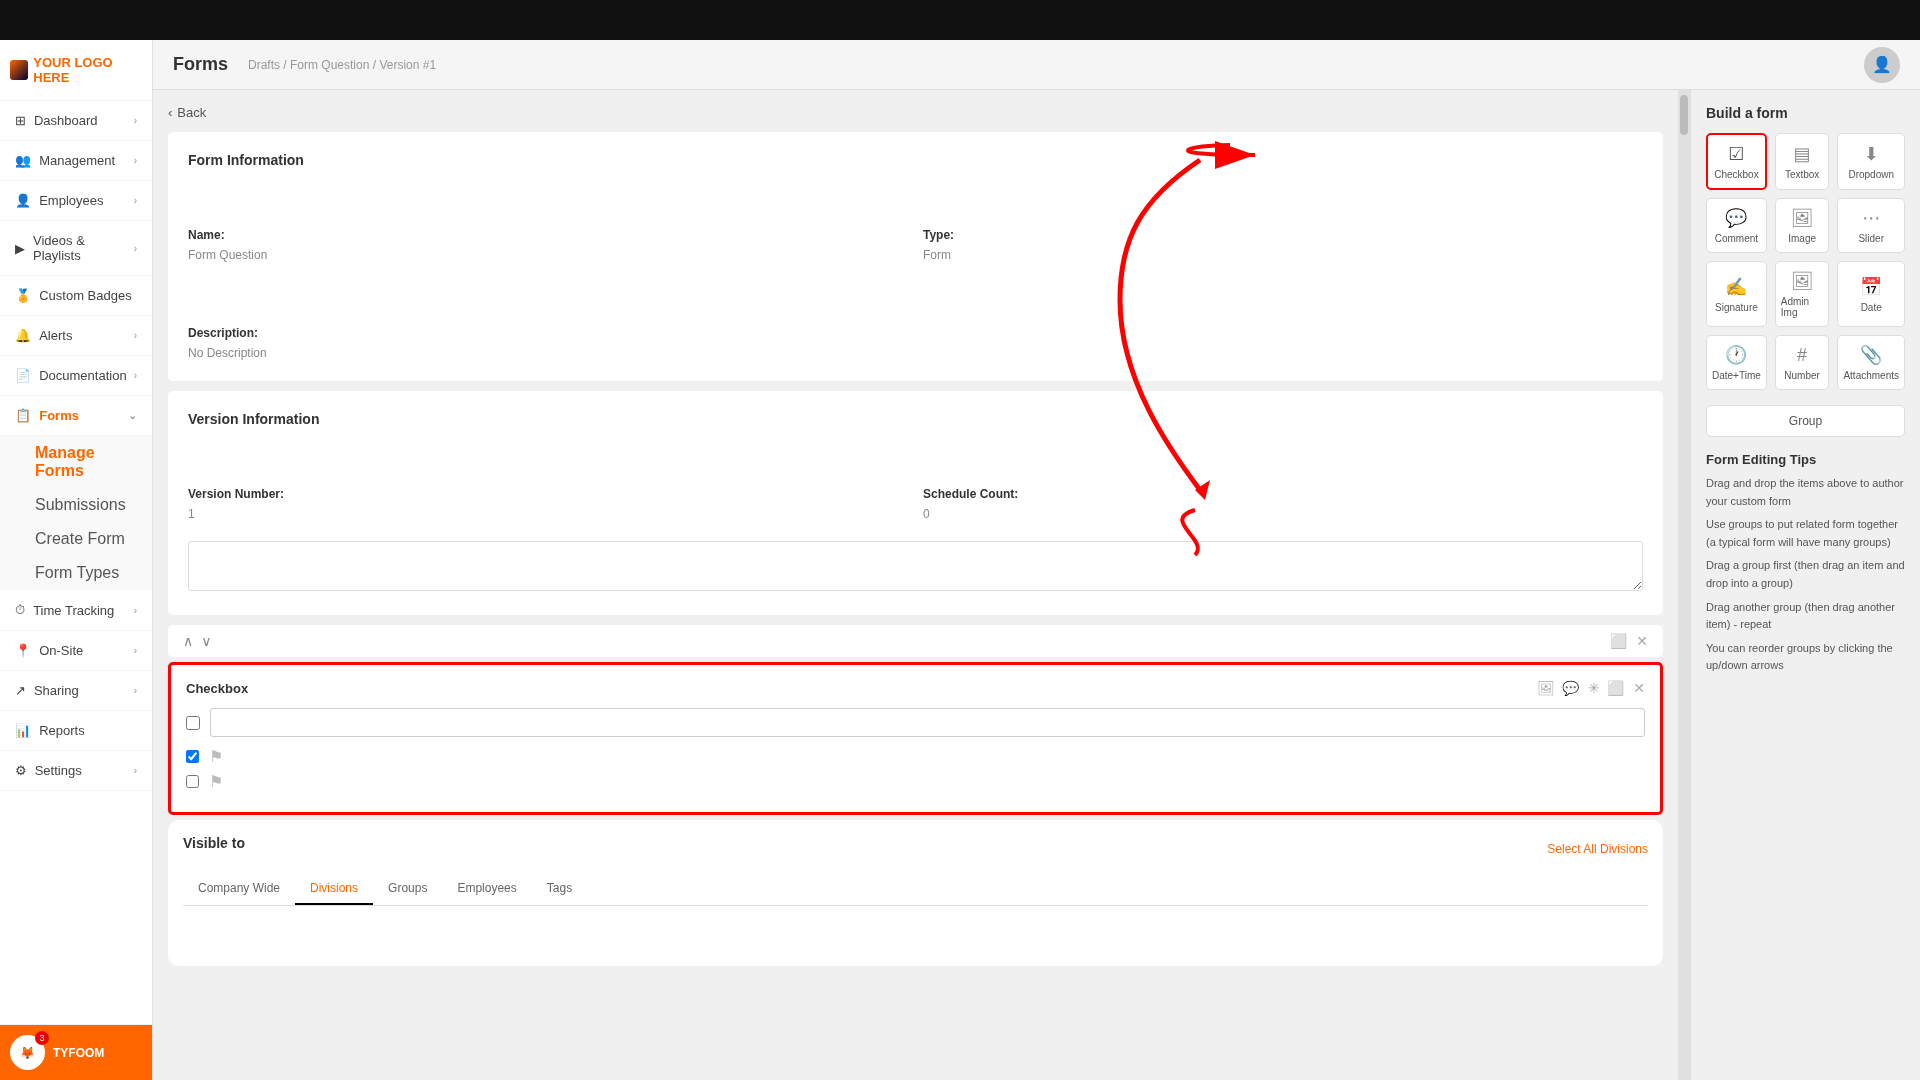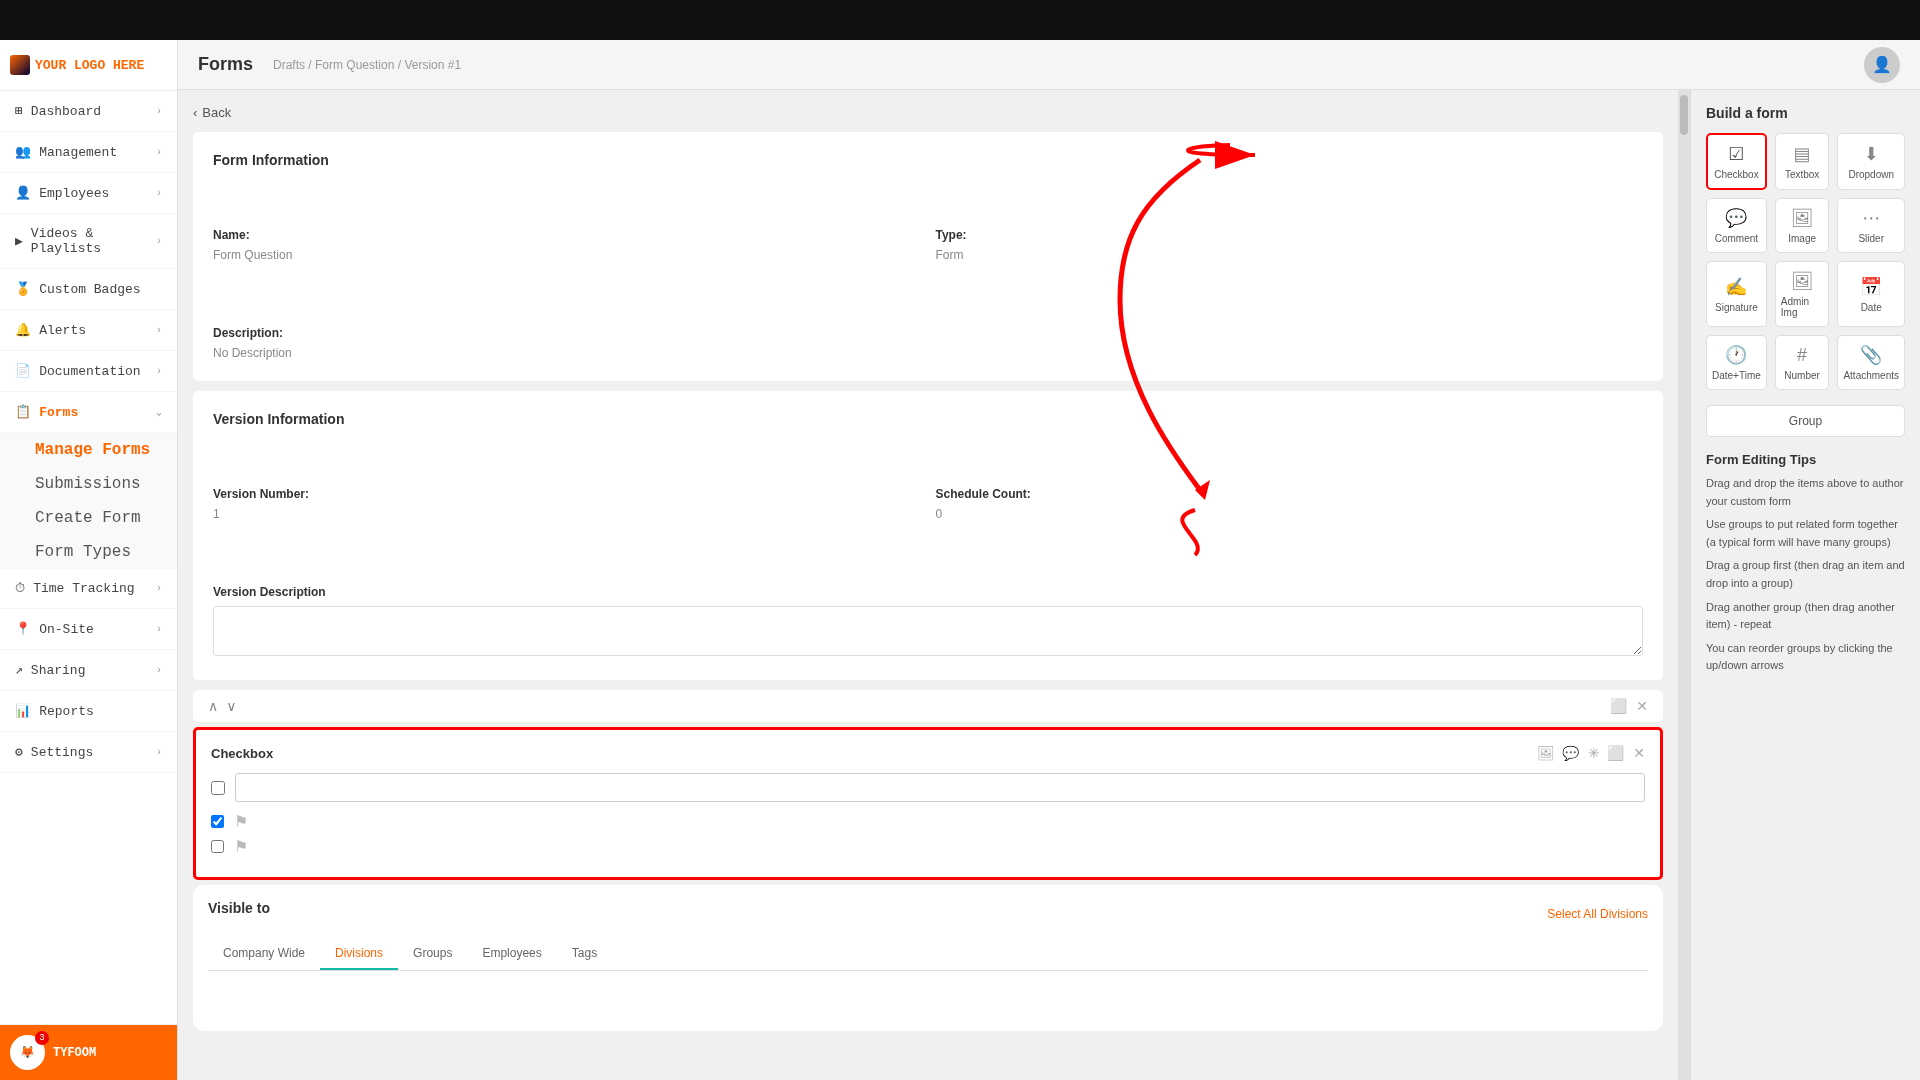--- a/index.html
+++ b/index.html
@@ -3,21 +3,21 @@
   <meta charset="utf-8">
   <style>
     * { box-sizing: border-box; margin: 0; padding: 0; }
     body { font-family: Arial, sans-serif; background: #1a1a1a; width: 1920px; height: 1080px; overflow: hidden; display: flex; flex-direction: column; }
 
     .top-bar { background: #111; height: 40px; display: flex; align-items: center; }
 
     .main-layout { display: flex; flex: 1; height: calc(1080px - 40px); }
 
     
-    .sidebar { width: 178px; background: #fff; display: flex; flex-direction: column; border-right: 1px solid #e0e0e0; font-family: Liberation Mono, monospace; }
+    .sidebar { width: 153px; background: #fff; display: flex; flex-direction: column; border-right: 1px solid #e0e0e0; }
     .logo-area { padding: 15px 10px; border-bottom: 1px solid #eee; }
     .logo-text { font-size: 13px; color: #f60; font-weight: bold; display: flex; align-items: center; gap: 5px; }
     .logo-text .logo-icon { width: 20px; height: 20px; background: linear-gradient(135deg, #f60, #003); border-radius: 3px; display: inline-block; }
     .nav-item { display: flex; align-items: center; justify-content: space-between; padding: 12px 15px; cursor: pointer; color: #444; font-size: 13px; border-bottom: 1px solid #f5f5f5; }
     .nav-item.active { color: #f60; font-weight: bold; }
     .nav-item .chevron { font-size: 10px; color: #999; }
     .nav-label { display: flex; align-items: center; gap: 8px; }
     .subnav { background: #f9f9f9; }
     .subnav-item { padding: 8px 15px 8px 35px; cursor: pointer; color: #555; font-size: 16px; }
     .subnav-item.active { color: #f60; font-weight: bold; }
@@ -65,21 +65,21 @@
 
     .checkbox-option-row { display: flex; align-items: center; gap: 10px; margin-bottom: 6px; }
     .checkbox-option-row input[type="checkbox"] { width: 13px; height: 13px; }
     .option-flag { font-size: 16px; color: #bbb; }
 
     
     .visible-card { background: #fff; border-radius: 11px; padding: 15px; }
     .visible-title { font-size: 14px; font-weight: bold; color: #333; margin-bottom: 12px; }
     .visible-tabs { display: flex; gap: 0; border-bottom: 1px solid #ddd; margin-bottom: 15px; }
     .visible-tab { padding: 8px 15px; font-size: 12px; cursor: pointer; color: #666; border-bottom: 2px solid transparent; }
-    .visible-tab.active { color: #f60; border-bottom: 2px solid #14b8a6; }
+    .visible-tab.active { color: #f60; border-bottom: 2px solid #000000; }
 
     .select-all-btn { float: right; font-size: 12px; color: #f60; cursor: pointer; }
 
     
     .right-panel { width: 230px; background: #f0f0f0; padding: 15px; border-left: 1px solid #ddd; overflow-y: auto; }
     .right-panel-title { font-size: 14px; font-weight: bold; color: #333; margin-bottom: 12px; }
 
     .tool-grid { display: grid; grid-template-columns: 1fr 1fr 1fr; gap: 8px; margin-bottom: 15px; }
     .tool-item { background: #fff; border: 1px solid #ddd; border-radius: 5px; padding: 8px 5px; display: flex; flex-direction: column; align-items: center; justify-content: center; cursor: pointer; font-size: 10px; color: #555; gap: 4px; min-height: 55px; }
     .tool-item.highlighted { border: 2px solid red; background: #fff; }
@@ -258,21 +258,20 @@
           <div class="info-grid">
             <div class="info-field">
               <label>Version Number:</label>
               <span>1</span>
             </div>
             <div class="info-field">
               <label>Schedule Count:</label>
               <span>0</span>
             </div>
             <div class="info-field full-width">
-              <label>Version Description</label>
               <textarea style="width: 100%; height: 50px; border: 1px solid rgb(221, 221, 221); border-radius: 3px; padding: 5px; font-size: 12px; resize: vertical; margin-top: 4px;"></textarea>
             </div>
           </div>
         </div>
 
         <div class="element-controls">
           <div class="sort-arrows">
             <span>∧</span>
             <span>∨</span>
           </div>

